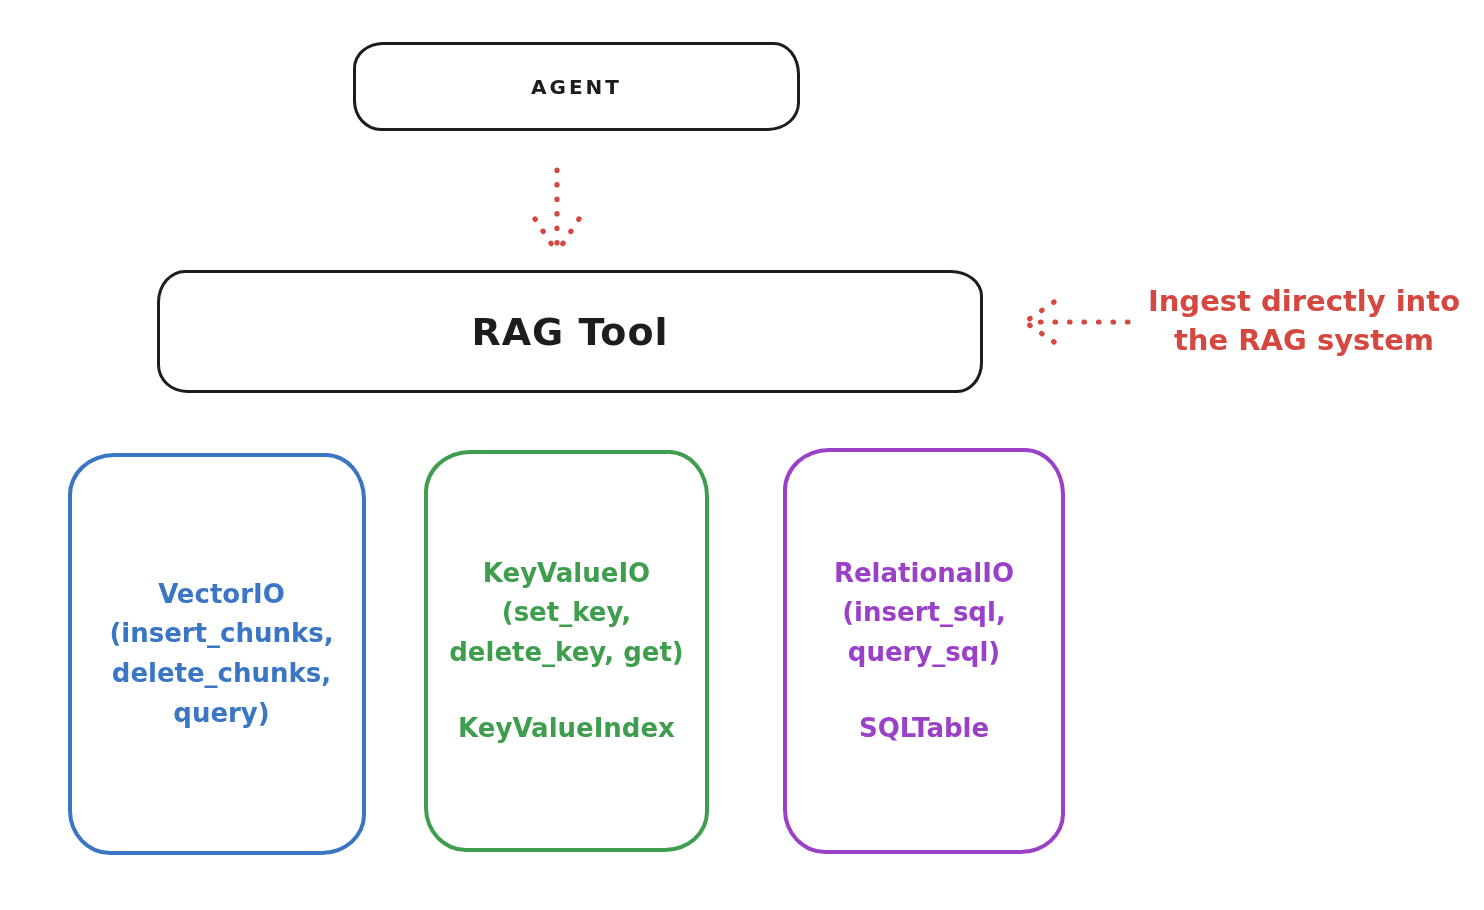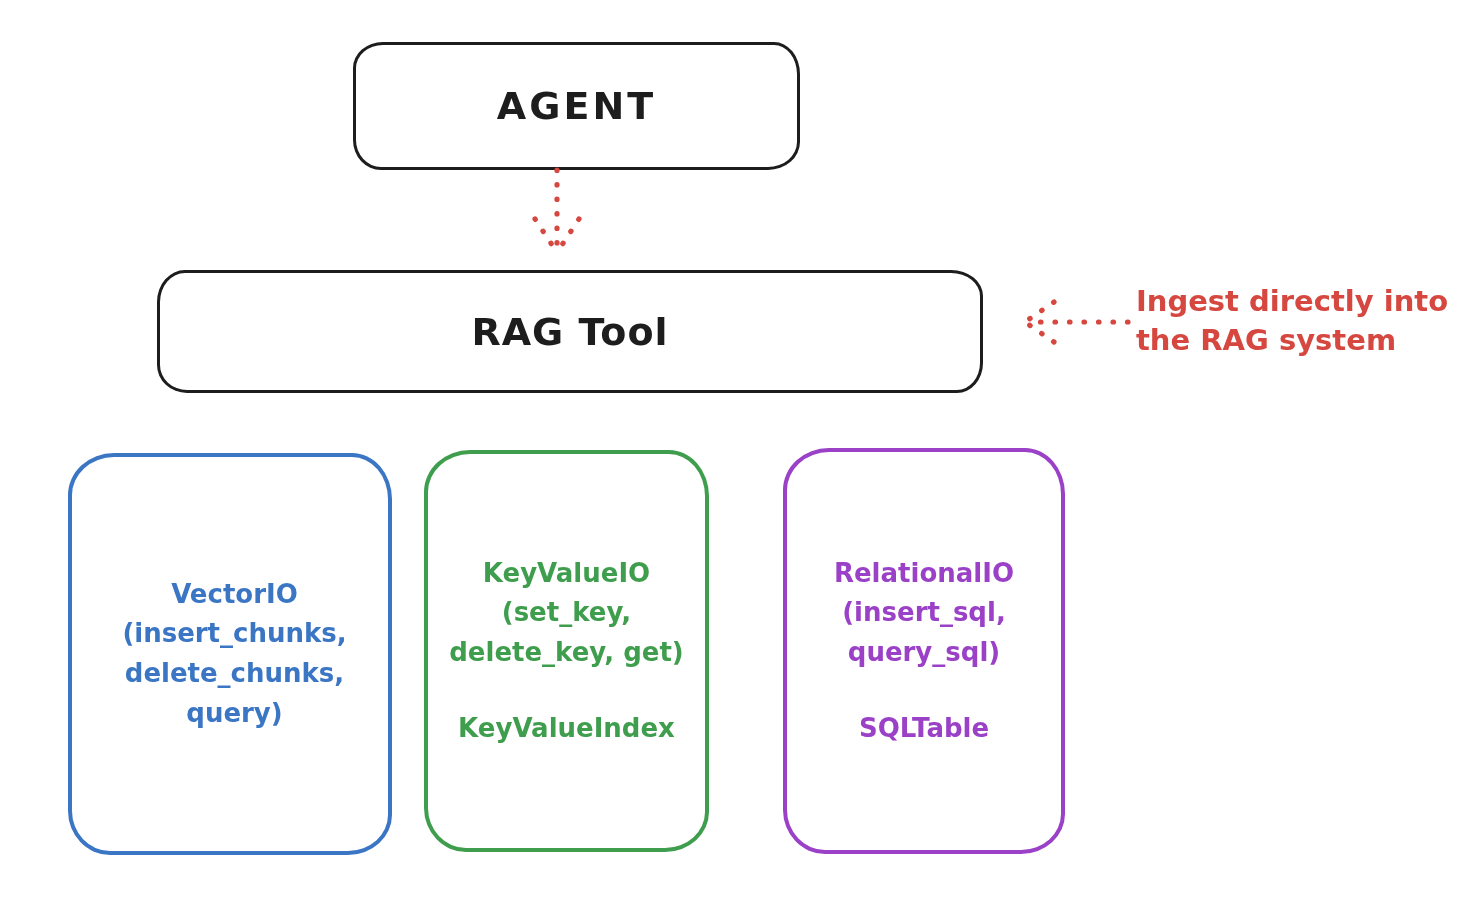--- a/index.html
+++ b/index.html
@@ -16,60 +16,60 @@
     border: 3.5px solid var(--ink);
     color: var(--ink);
     display: flex;
     align-items: center;
     justify-content: center;
     font-weight: bold;
     box-sizing: border-box;
     background: transparent;
   }
   .agent-box {
-    left: 353px; top: 42px; width: 447px; height: 128px;
+    left: 353px; top: 42px; width: 447px; height: 89px;
     border-radius: 30px 26px 32px 28px / 26px 32px 28px 30px;
-    font-size: 38px;
+    font-size: 20px;
     letter-spacing: 3px;
     text-align: right;
   }
   .rag-box {
     left: 157px; top: 270px; width: 826px; height: 123px;
     border-radius: 28px 32px 26px 30px / 32px 26px 30px 28px;
     font-size: 38px;
     letter-spacing: 1px;
   }
   .annotation {
     position: absolute;
     left: 1136px; top: 282px; width: 336px;
     color: var(--red);
     font-weight: bold;
     font-size: 29px;
     line-height: 1.35;
-    text-align: left;
+    text-align: center;
     white-space: pre-line;
   }
   .card {
     position: absolute;
     border: 4px solid;
     border-radius: 46px 40px 44px 42px / 42px 46px 40px 44px;
     display: flex;
     flex-direction: column;
     align-items: center;
     justify-content: center;
     gap: 36px;
     text-align: center;
     font-weight: bold;
     font-size: 26px;
     line-height: 1.52;
     box-sizing: border-box;
   }
   .card .io-text { white-space: pre-line; }
   .card-vector {
-    left: 68px; top: 453px; width: 324px; height: 402px;
+    left: 68px; top: 453px; width: 298px; height: 402px;
     color: var(--blue); border-color: var(--blue); padding-left: 9px;
   }
   .card-keyvalue {
     left: 424px; top: 450px; width: 285px; height: 402px;
     color: var(--green); border-color: var(--green);
   }
   .card-relational {
     left: 783px; top: 448px; width: 282px; height: 406px;
     color: var(--purple); border-color: var(--purple);
   }

